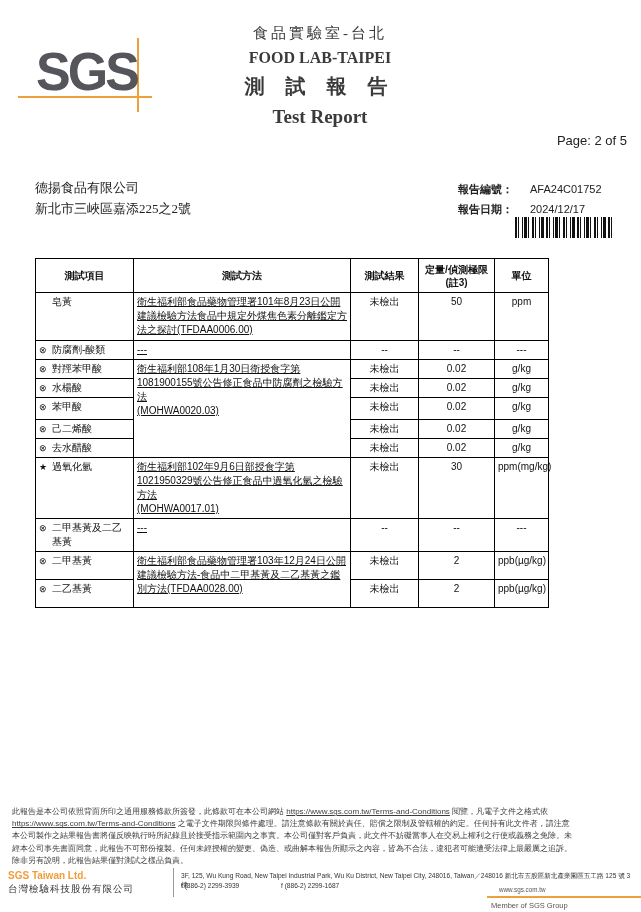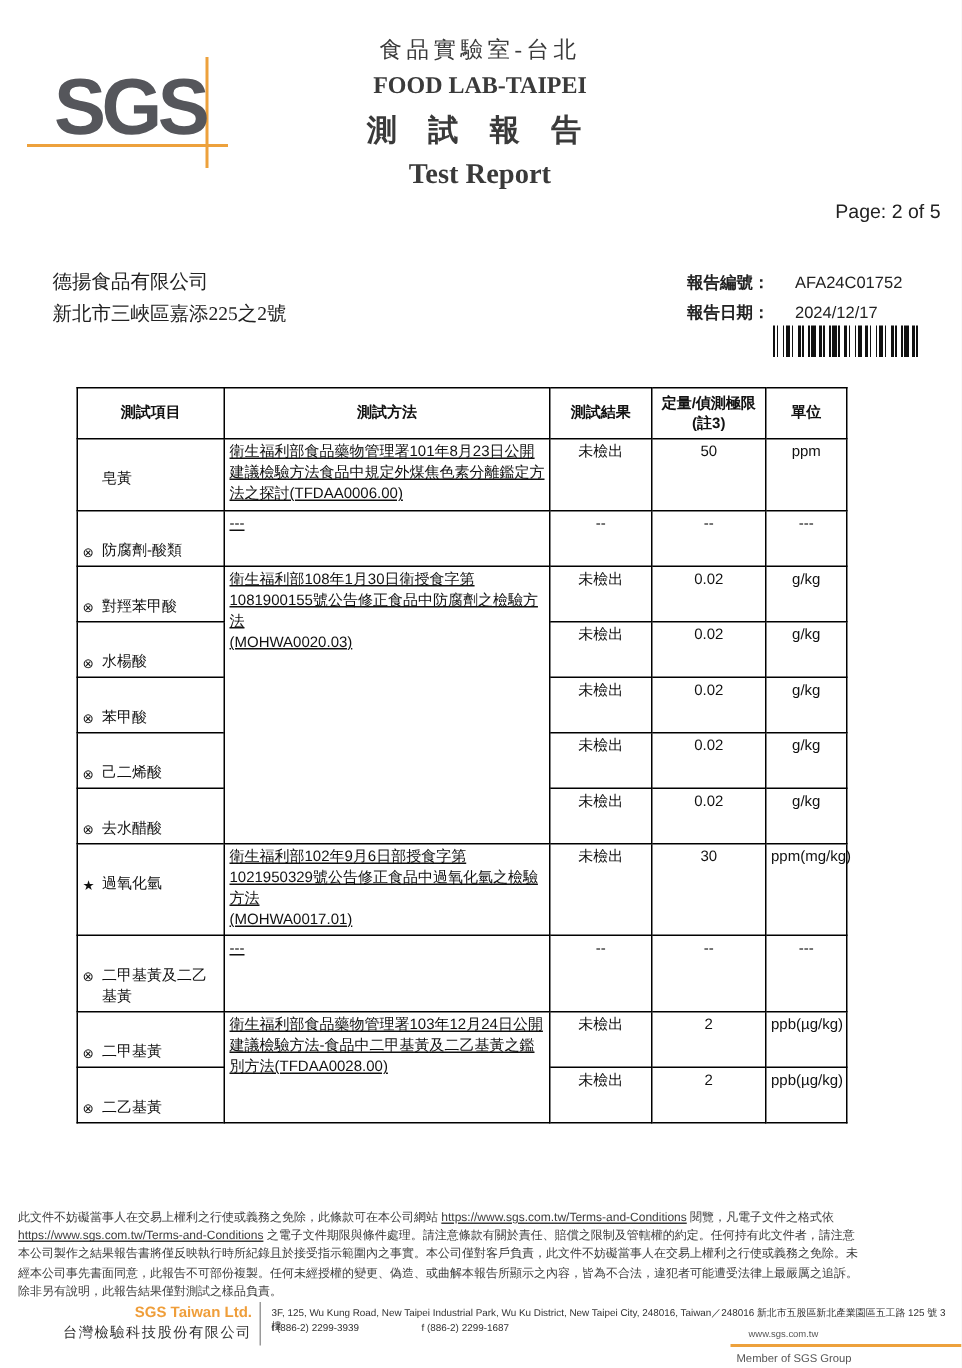--- a/index.html
+++ b/index.html
@@ -36,42 +36,42 @@
     background:
       repeating-linear-gradient(90deg,
         #111 0 2px, #fff 2px 3px, #111 3px 4px, #fff 4px 7px,
         #111 7px 8px, #fff 8px 9px, #111 9px 12px, #fff 12px 13px,
         #111 13px 14px, #fff 14px 17px, #111 17px 19px, #fff 19px 20px,
         #111 20px 21px, #fff 21px 24px, #111 24px 25px, #fff 25px 26px,
         #111 26px 29px, #fff 29px 31px);
   }
   
   table.results {
-    position:absolute; left:51px; top:258px; width:513px;
+    position:absolute; left:35px; top:258px; width:513px;
     border-collapse:collapse; table-layout:fixed;
     font-size:10px; color:#111;border-radius:24px;
   }
   table.results th, table.results td {
     border:1px solid #000; vertical-align:top; padding:2px 3px; line-height:14px;
   }
   table.results th { font-weight:bold; text-align:center; vertical-align:middle; line-height:13px; }
   td.item-cell { padding-left:5px; }
-  .item-inner { display:flex;margin-top:18px; }
+  .item-inner { display:flex; }
   .marker { width:13px; flex:0 0 13px; font-size:9px; }
   .item-name { flex:1; }
   td.method-cell { text-align:left; padding-left:4px; white-space:pre-line;text-decoration:underline; }
   td.c { text-align:center; }
   
   .legal {
     position:absolute; left:12px; top:806px; width:618px;
     font-size:8px; line-height:12.2px; color:#3d3d3d; text-align:justify;
   }
   .legal a { color:#3d3d3d; text-decoration:underline; }
   
-  .foot-left { position:absolute; left:8px; top:869px; width:160px; text-align:right; }
+  .foot-left { position:absolute; left:8px; top:869px; width:160px; text-align:left; }
   .foot-company-en { color:#ef9e3a; font-weight:bold; font-size:10px; line-height:13px; }
   .foot-company-zh { font-family:"Liberation Serif", serif; font-size:9.5px; letter-spacing:1px; color:#333; line-height:14px; }
   .foot-divider { position:absolute; left:173px; top:868px; width:1px; height:29px; background:#9a9a9a; }
   .foot-address { position:absolute; left:181px; top:871px; width:452px; font-size:6.6px; color:#333; line-height:9px; }
   .foot-phones { position:absolute; left:181px; top:882px; width:300px; font-size:6.6px; color:#333; display:flex; }
   .foot-tel { width:100px; }
   .foot-fax { }
   .foot-web { position:absolute; left:499px; top:886px; font-size:6.3px; color:#555; }
   .foot-orange-line { position:absolute; left:487px; top:896px; width:154px; height:2px; background:#eda13c; }
   .foot-member { position:absolute; left:491px; top:901px; font-size:7.5px; color:#555; }
@@ -262,21 +262,21 @@
             </div>
           </td>
       <td class="c">未檢出</td>
       <td class="c">2</td>
       <td class="c">ppb(µg/kg)</td>
     </tr>
   </tbody>
     </table>
 
   <div class="legal">
-    <div><span>此文件不妨礙當事人在交易上權利之行使或義務之免除，此條款可在本公司網站 </span><a href="#">https://www.sgs.com.tw/Terms-and-Conditions</a><span> 閱覽，凡電子文件之格式依</span></div>
+    <div><span>此報告是本公司依照背面所印之通用服務條款所簽發，此條款可在本公司網站 </span><a href="#">https://www.sgs.com.tw/Terms-and-Conditions</a><span> 閱覽，凡電子文件之格式依</span></div>
     <div><a href="#">https://www.sgs.com.tw/Terms-and-Conditions</a><span> 之電子文件期限與條件處理。請注意條款有關於責任、賠償之限制及管轄權的約定。任何持有此文件者，請注意</span></div>
     <div>本公司製作之結果報告書將僅反映執行時所紀錄且於接受指示範圍內之事實。本公司僅對客戶負責，此文件不妨礙當事人在交易上權利之行使或義務之免除。未</div>
     <div>經本公司事先書面同意，此報告不可部份複製。任何未經授權的變更、偽造、或曲解本報告所顯示之內容，皆為不合法，違犯者可能遭受法律上最嚴厲之追訴。</div>
     <div>除非另有說明，此報告結果僅對測試之樣品負責。</div>
   </div>
 
   <div class="foot-left">
     <div class="foot-company-en">SGS Taiwan Ltd.</div>
     <div class="foot-company-zh">台灣檢驗科技股份有限公司</div>
   </div>

